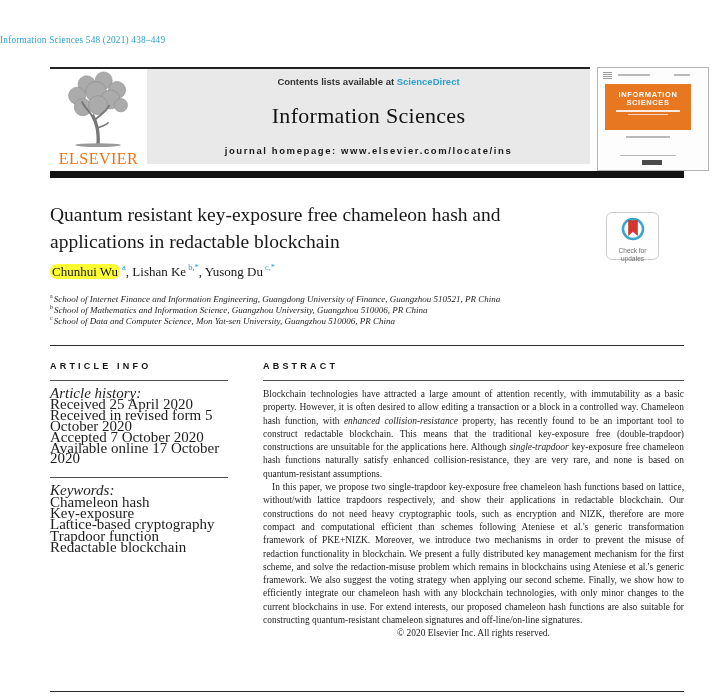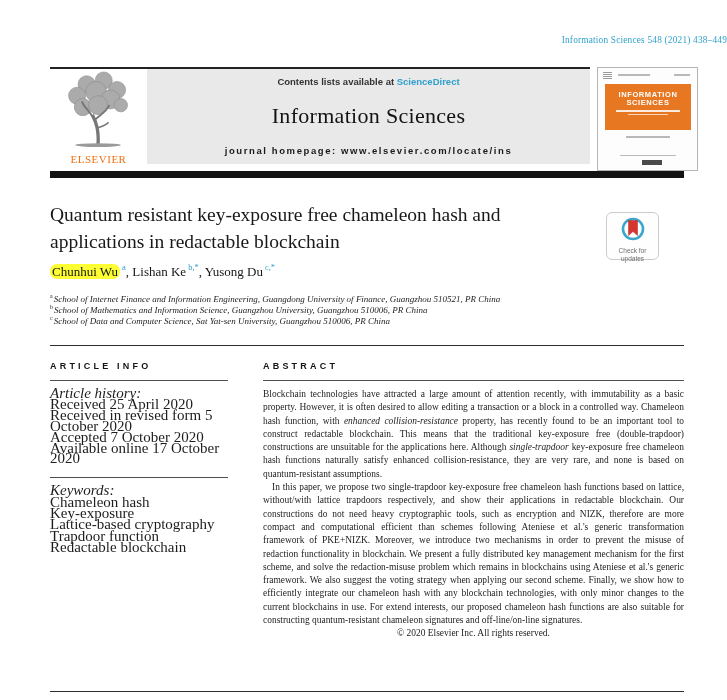--- a/index.html
+++ b/index.html
@@ -11,43 +11,43 @@
   }
   *{box-sizing:border-box;margin:0;padding:0;}
   html,body{width:727px;height:700px;}
   body{
     position:relative;background:#fff;overflow:hidden;
     font-family:"Liberation Serif", serif;color:var(--ink);
   }
   .abs{position:absolute;}
 
   
-  .journal-ref{top:35px;left:0;width:727px;text-align:right;
+  .journal-ref{top:35px;left:0;width:727px;text-align:left;
     font-size:9.3px;color:var(--link);letter-spacing:.2px;}
 
   
   .rule-thin{top:67px;left:50px;width:540px;height:1.6px;background:#222;}
   .band{top:69px;left:147px;width:443px;height:95px;background:#e9e9e9;
     display:flex;flex-direction:column;align-items:center;justify-content:space-between;
     padding:7px 4px 8px 4px;}
   .contents-line{font-family:"Liberation Sans",sans-serif;font-size:9.5px;
     font-weight:bold;color:#333;}
   .contents-line a{color:var(--link);text-decoration:none;cursor:pointer;margin-top:28px;}
   .journal-name{font-size:22px;color:#121212;letter-spacing:.3px;}
   .homepage-line{font-family:"Liberation Sans",sans-serif;font-size:9.5px;
     font-weight:bold;color:#1a1a1a;letter-spacing:1.6px;}
 
   .logo-box{top:71px;left:51px;width:95px;height:96px;text-align:center;}
-  .els-wordmark{font-size:11px;color:var(--els-orange);letter-spacing:.5px;
+  .els-wordmark{font-size:16px;color:var(--els-orange);letter-spacing:.5px;
     line-height:16px;}
 
   .rule-thick{top:171px;left:50px;width:634px;height:6.5px;background:#131313;}
 
   
-  .cover{top:67px;left:597px;width:101px;height:104px;background:#fdfdfd;
+  .cover{top:67px;left:597px;width:112px;height:104px;background:#fdfdfd;
     border:1px solid #b5b5b5;}
   .cover .bar{position:absolute;background:#b9b9b9;}
   .cover-orange{position:absolute;left:7px;top:16px;width:86px;height:46px;
     background:var(--cover-orange);text-align:center;padding-top:7px;}
   .cover-title{font-family:"Liberation Sans",sans-serif;font-weight:bold;
     font-size:7.5px;line-height:8px;color:#fff;letter-spacing:.6px;}
   .cover-sub{width:64px;height:1.5px;background:rgba(255,255,255,.85);
     margin:3px auto 0 auto;}
   .cover-sub2{width:40px;height:1.5px;background:rgba(255,255,255,.7);
     margin:2px auto 0 auto;}
@@ -164,21 +164,21 @@
   <div class="badge-text">updates</div>
 </div>
 
 <div class="abs authors">
   <span><span class="hl">Chunhui Wu</span><sup>a</sup></span><span><span>, Lishan Ke</span><sup>b,*</sup></span><span><span>, Yusong Du</span><sup>c,*</sup></span>
 </div>
 
 <div class="abs affiliations">
   <div><sup>a</sup><span>School of Internet Finance and Information Engineering, Guangdong University of Finance, Guangzhou 510521, PR China</span></div>
   <div><sup>b</sup><span>School of Mathematics and Information Science, Guangzhou University, Guangzhou 510006, PR China</span></div>
-  <div><sup>c</sup><span>School of Data and Computer Science, Sat Yat-sen University, Guangzhou 510006, PR China</span></div>
+  <div><sup>c</sup><span>School of Data and Computer Science, Mon Yat-sen University, Guangzhou 510006, PR China</span></div>
 </div>
 
 <div class="abs rule-mid"></div>
 
 <div class="abs left-col">
   <div class="col-heading">ARTICLE INFO</div>
   <div class="col-rule"></div>
   <div class="block">
     <div class="label">Article history:</div>
     <div>Received 25 April 2020</div>

